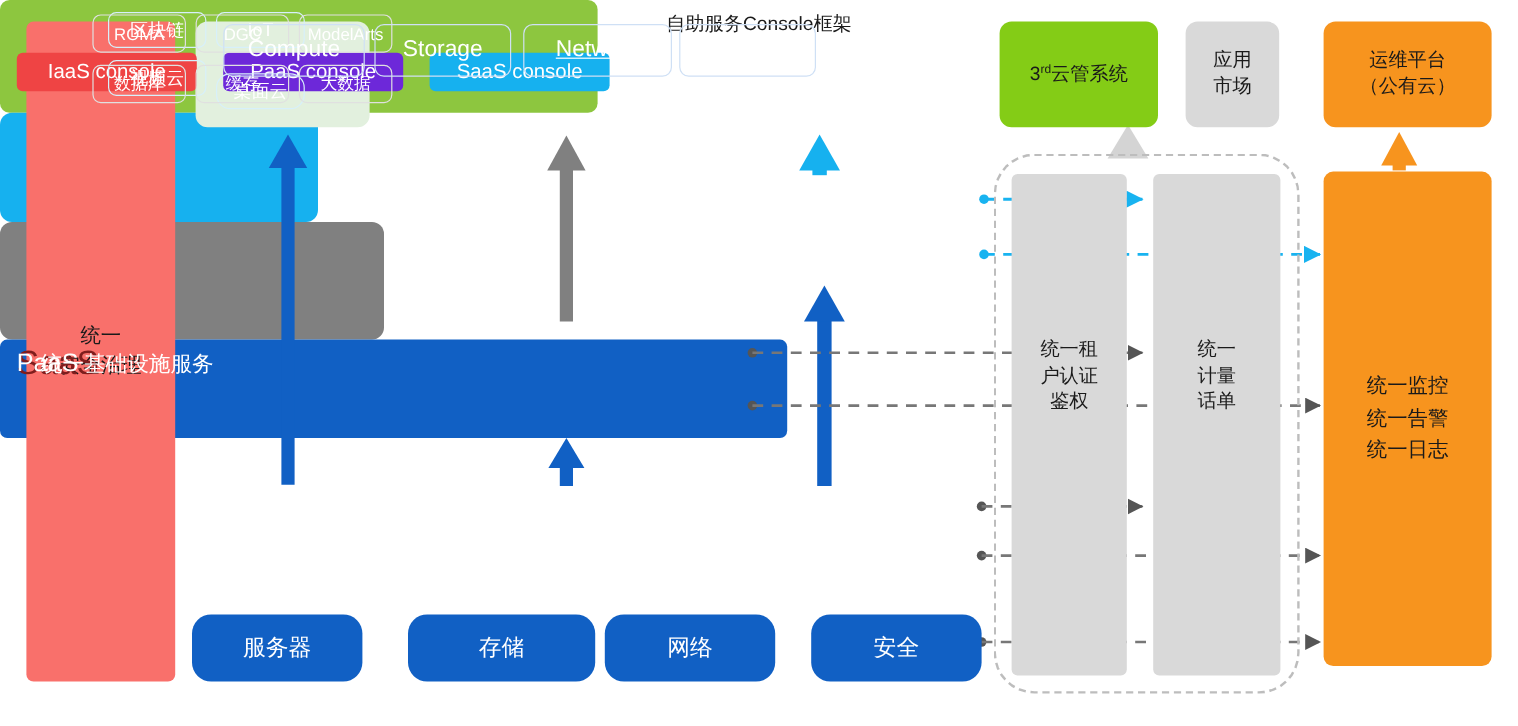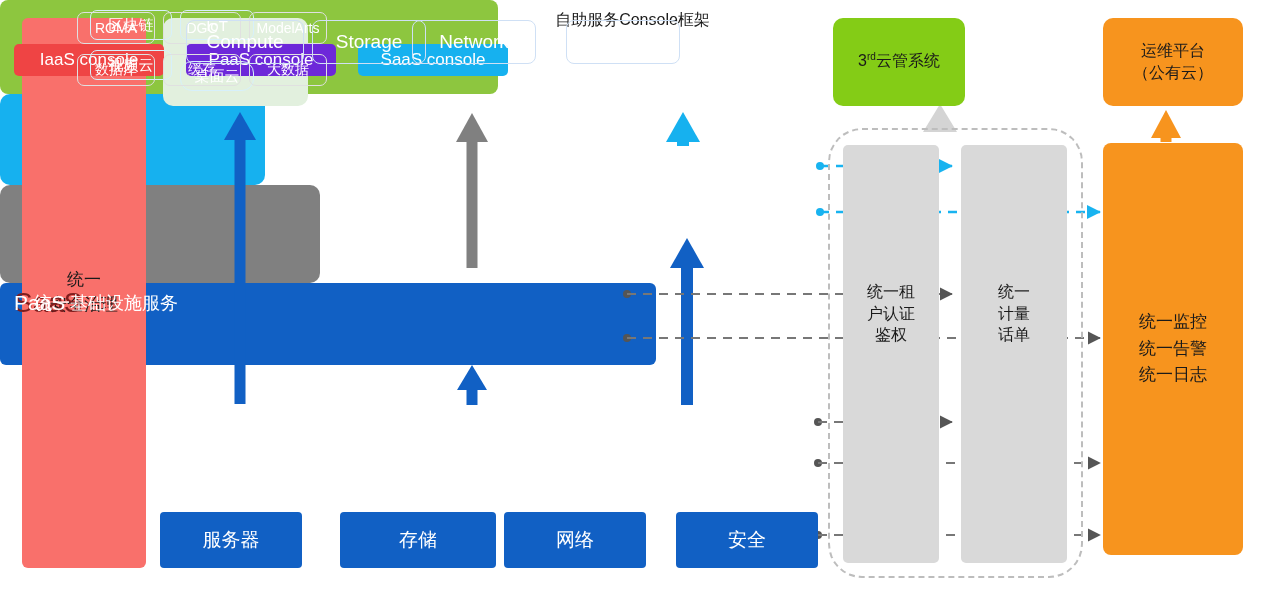--- a/index.html
+++ b/index.html
@@ -49,25 +49,25 @@
   #p-3{left:77px;top:54px;width:76px;}
   #p-4{left:163px;top:54px;width:76px;}
   #p-5{left:249px;top:54px;width:76px;}
 
   
   #infra{left:160px;top:404px;width:656px;height:82px;background:#1160c4;border-radius:6px;}
   #infra-label{position:absolute;left:18px;top:50%;transform:translateY(-50%);color:#fff;font-size:18px;margin-left:16px;}
   .infra-chip{position:absolute;top:20px;height:42px;border:1.6px solid #cfe0f5;border-radius:8px;display:flex;align-items:center;justify-content:center;color:#fff;font-size:19px;}
   #i-0{left:186px;width:116px;}
   #i-1{left:312px;width:112px;}
-  #i-2{left:412px;width:122px;}
+  #i-2{left:436px;width:122px;text-decoration:underline;}
   #i-3{left:566px;width:112px;text-align:center;}
 
   
-  .bottom-box{position:absolute;top:512px;height:56px;background:#1160c4;border-radius:4px;display:flex;align-items:center;justify-content:center;color:#fff;font-size:19px;}
+  .bottom-box{position:absolute;top:512px;height:56px;background:#1160c4;border-radius:16px;display:flex;align-items:center;justify-content:center;color:#fff;font-size:19px;}
   #b-0{left:160px;width:142px;}
   #b-1{left:340px;width:156px;}
   #b-2{left:504px;width:142px;}
   #b-3{left:676px;width:142px;}
 
   
   #dash-container{position:absolute;left:828px;top:128px;width:255px;height:450px;border:2.5px dashed #bdbdbd;border-radius:34px;box-sizing:border-box;}
   .grey-col{position:absolute;background:#d9d9d9;border-radius:5px;}
   #col-auth{left:843px;top:145px;width:96px;height:418px;}
   #col-bill{left:961px;top:145px;width:106px;height:418px;}
@@ -176,20 +176,24 @@
     <div id="console-title">自助服务Console框架</div>
     <div class="console-pill" id="c-iaas">IaaS console</div>
     <div class="console-pill" id="c-paas">PaaS console</div>
     <div class="console-pill" id="c-saas">SaaS console</div>
   </div>
 
   <div class="box" id="third">
     <span><span>3</span><sup>rd</sup><span>云管系统</span></span>
   </div>
 
+  <div class="box" id="appmkt">
+    <span style="white-space:pre-line">应用
+市场</span>
+  </div>
 
   <div class="box" id="ops-main">
     <span style="white-space:pre-line">统一监控
 统一告警
 统一日志</span>
   </div>
 
   <div class="box" id="ops-top">
     <span style="white-space:pre-line">运维平台
 （公有云）</span>

